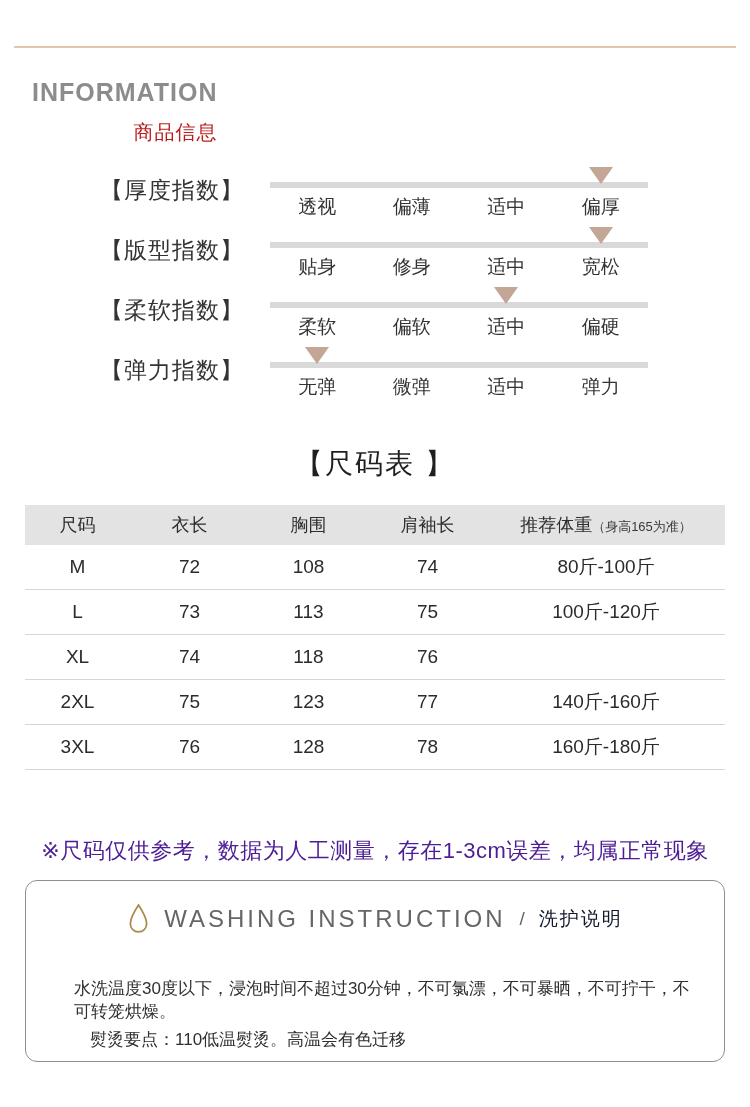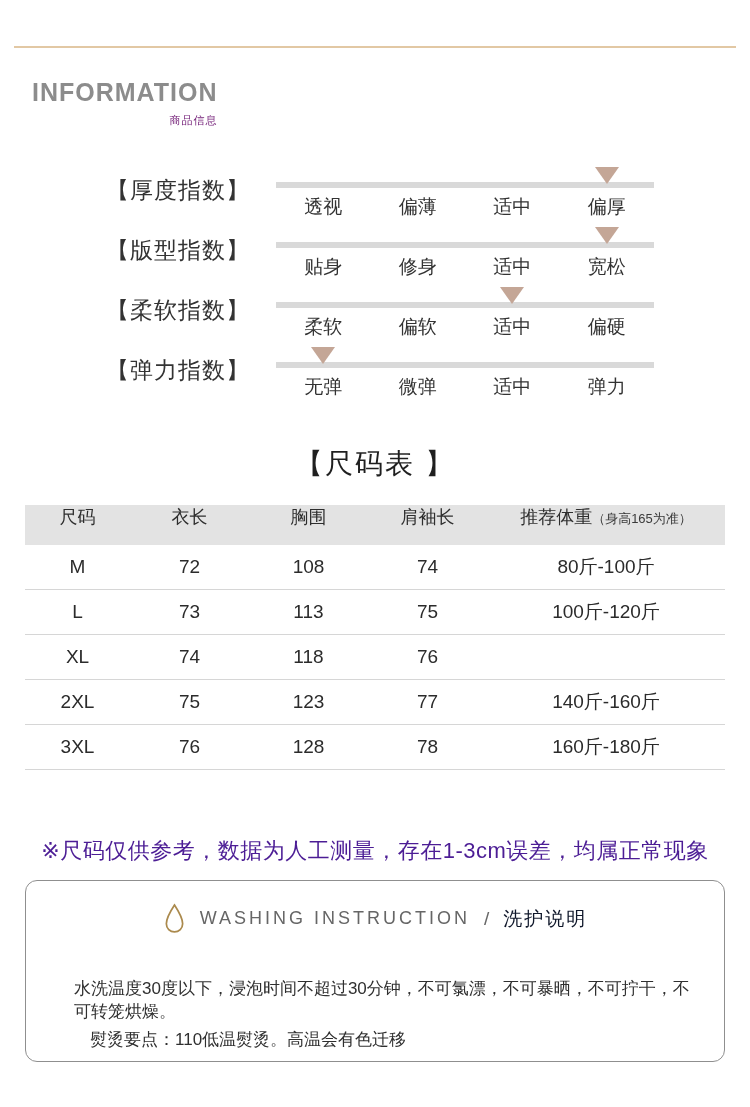--- a/index.html
+++ b/index.html
@@ -30,35 +30,34 @@
     display: inline-block;
   }
   .info-title {
     font-size: 25px;
     font-weight: bold;
     color: #8c8c8c;
     letter-spacing: 1px;
     line-height: 1.1;
   }
   .info-subtitle {
-    font-size: 11px;
-    color: #701a75;
+    font-size: 20px;
+    color: #b91c1c;
     text-align: right;
-    margin-top: 6px;
+    margin-top: 12px;
     letter-spacing: 1px;
   }
   
   .index-section {
     position: absolute;
     top: 160px; left: 0; width: 750px;
   }
   .index-row {
     position: relative;
     height: 60px;
-    margin-left: 6px;
   }
   .index-label {
     position: absolute;
     left: 100px; top: 15px;
     font-size: 23px;
     color: #333333;
     letter-spacing: 1px;
     white-space: nowrap;
   }
   .index-scale {
@@ -101,21 +100,21 @@
     font-weight: normal;
     color: #1f1f1f;
     letter-spacing: 2px;
   }
   .size-table {
     position: absolute;
     top: 505px; left: 25px; width: 700px;
   }
   .thead {
     display: flex;
-    align-items: flex-start;
+    align-items: center;
     height: 40px;
     background: #e3e3e3;
   }
   .th {
     text-align: center;
     font-size: 18px;
     color: #2e2e2e;
     white-space: nowrap;
   }
   .th-note {
@@ -159,21 +158,21 @@
   }
   .wash-head {
     position: absolute;
     top: 22px; left: 0; right: 0;
     display: flex;
     justify-content: center;
     align-items: center;
     gap: 14px;
   }
   .wash-title-en {
-    font-size: 18px;
+    font-size: 24px;
     color: #666666;
     letter-spacing: 3px;
     white-space: nowrap;
   }
   .wash-title-sep {
     font-size: 19px;
     color: #666666;
   }
   .wash-title-zh {
     font-size: 19px;

